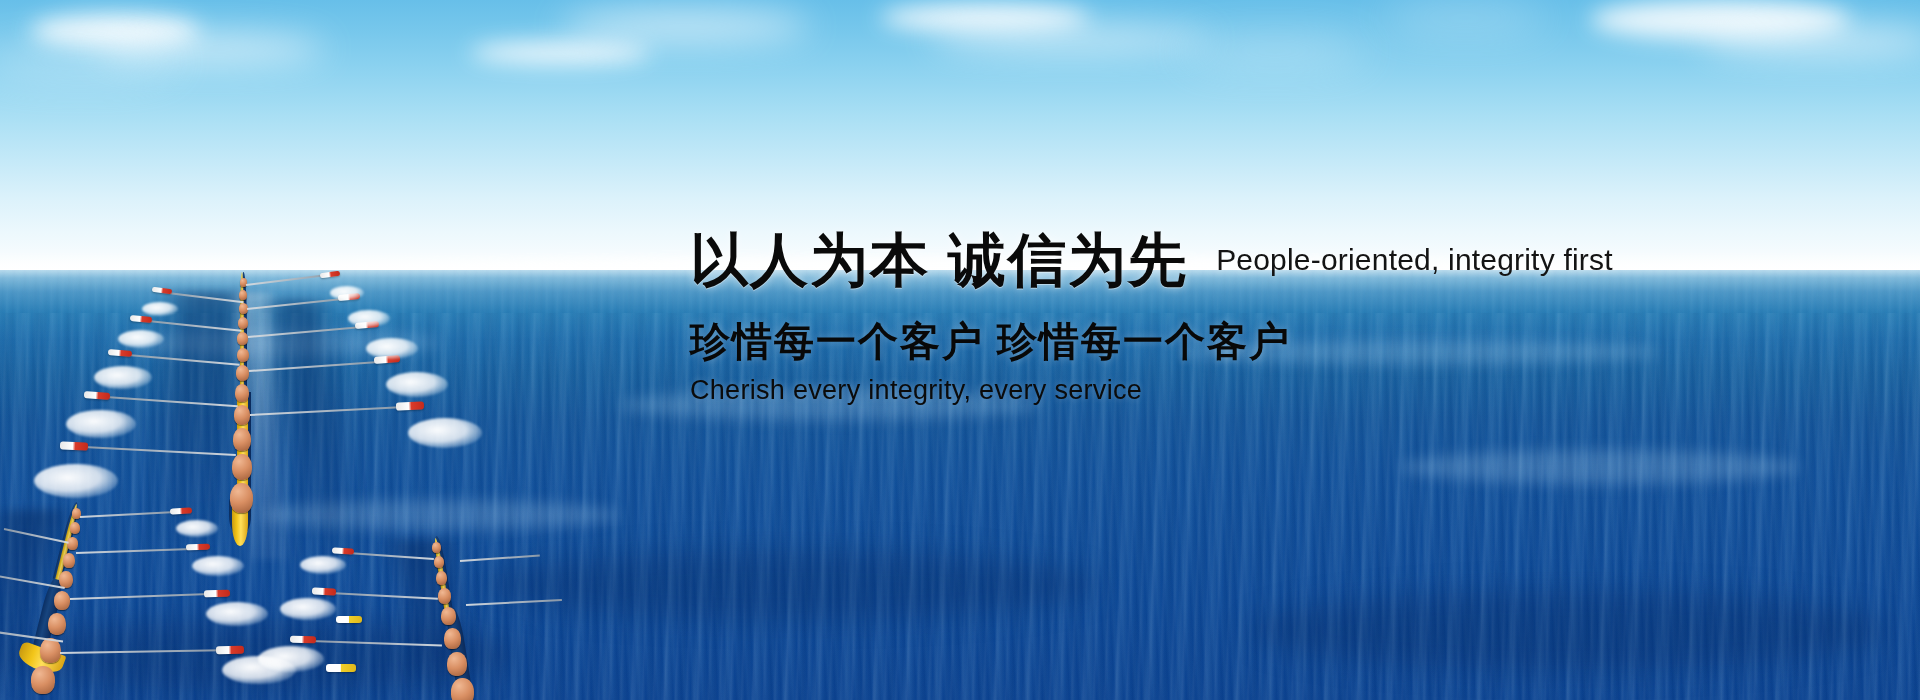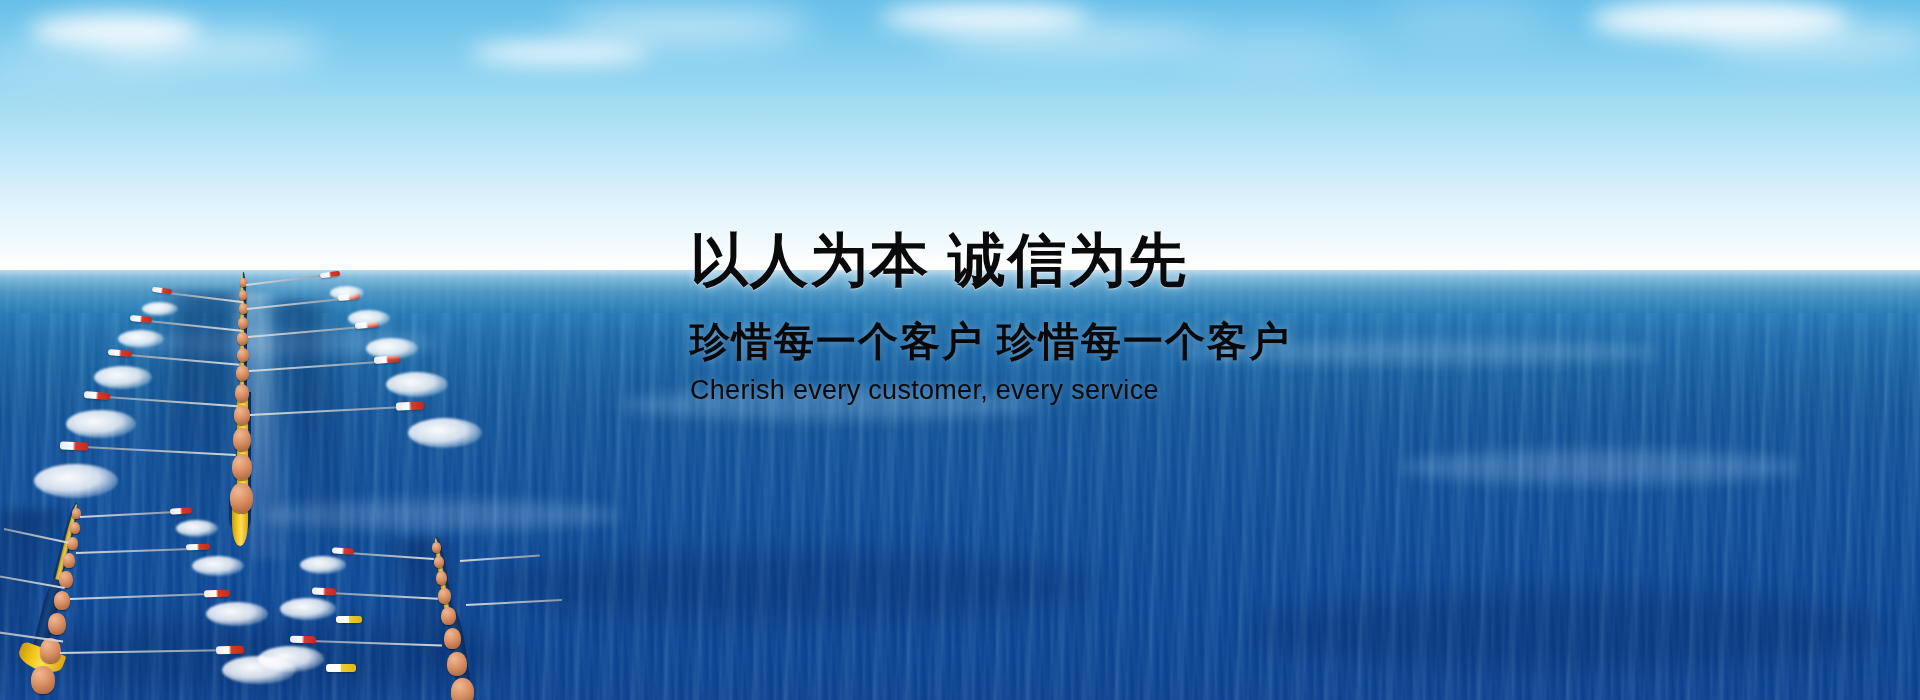--- a/index.html
+++ b/index.html
@@ -390,18 +390,19 @@
     <div class="splash" style="left:300px; top:556px; width:46px; height:18px;"></div>
     <div class="splash" style="left:280px; top:598px; width:56px; height:22px;"></div>
     <div class="splash" style="left:258px; top:646px; width:66px; height:26px;"></div>
     <div class="blade yel" style="left:326px; top:664px; width:30px; height:8px;"></div>
     <div class="blade yel" style="left:336px; top:616px; width:26px; height:7px;"></div>
   </div>
 
   <div class="copy">
     <div class="line-main">
       <span class="headline-cn">以人为本 诚信为先</span>
+      <span class="headline-en">People-oriented, integrity first</span>
     </div>
     <div class="sub-cn">珍惜每一个客户  珍惜每一个客户</div>
-    <div class="sub-en">Cherish every customer, every service</div>
+    <div class="sub-en">Cherish every integrity, every service</div>
   </div>
 
 </div>
 
 </body></html>

